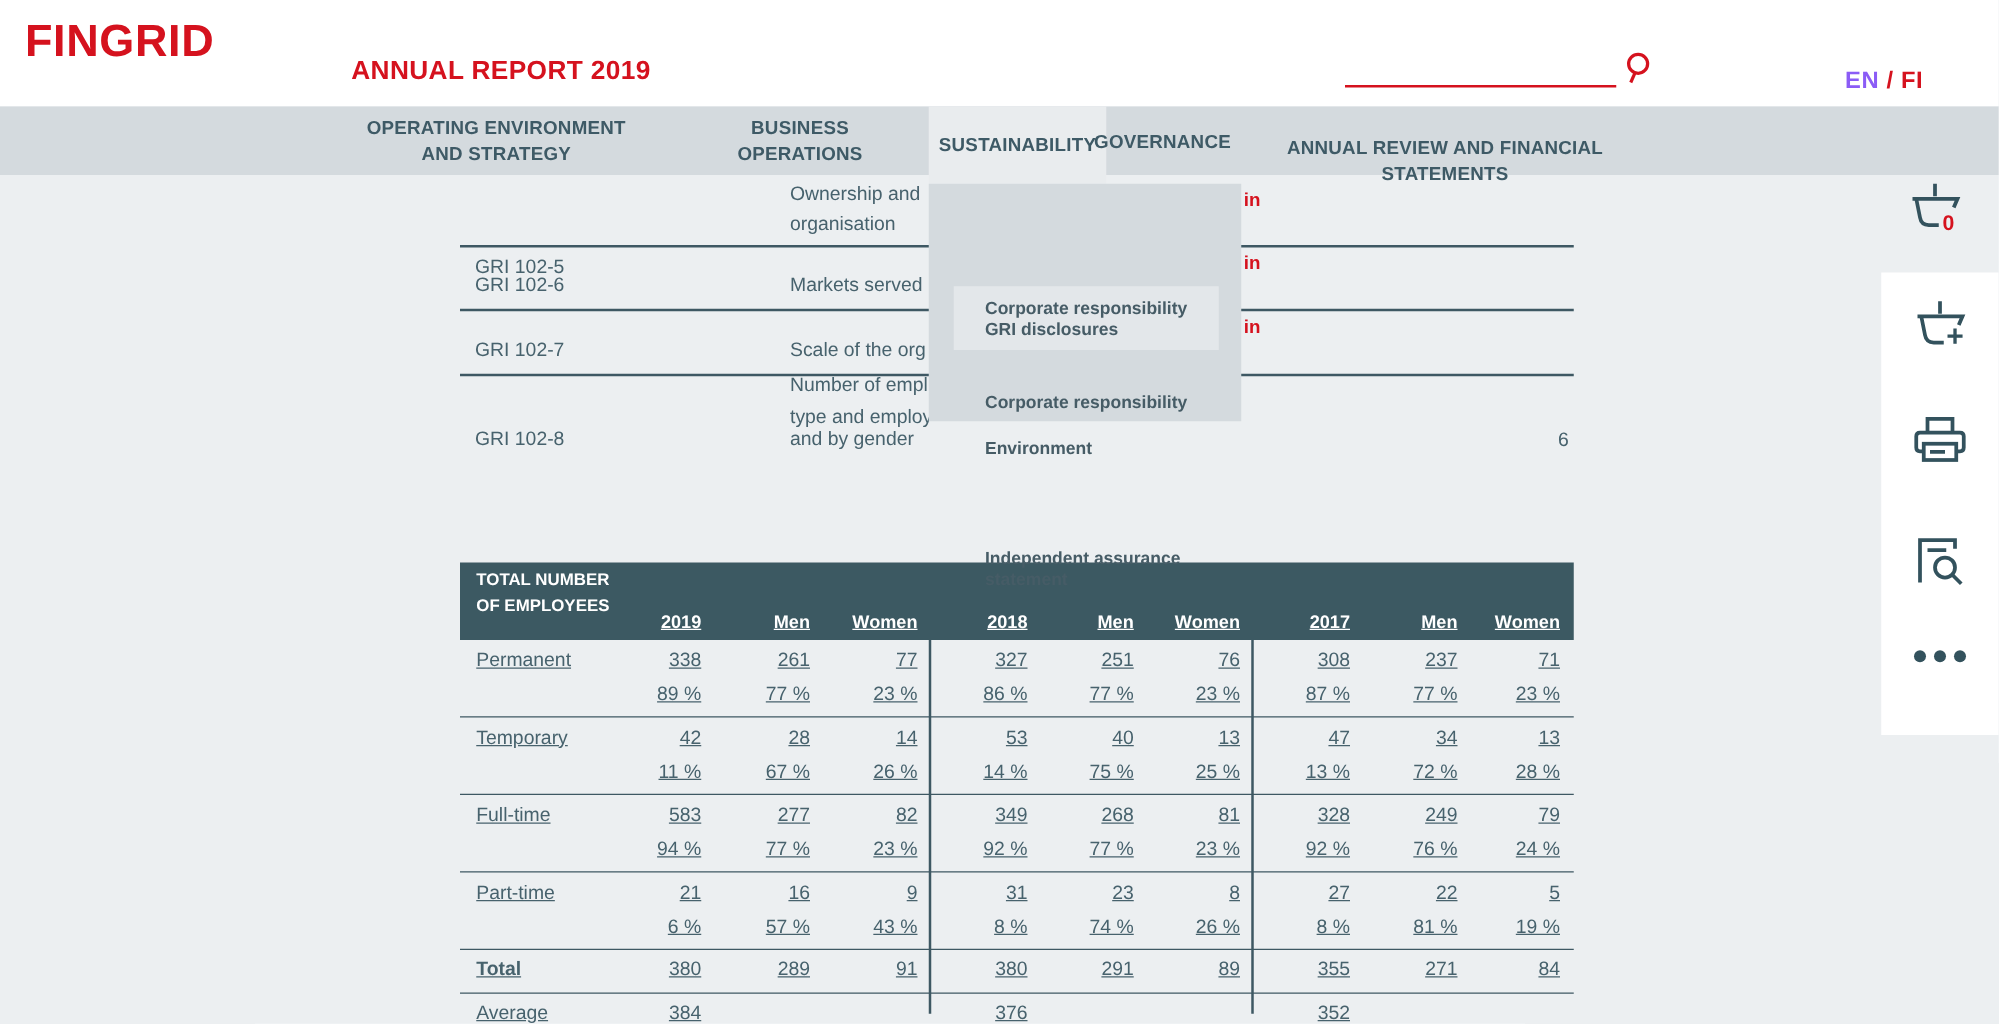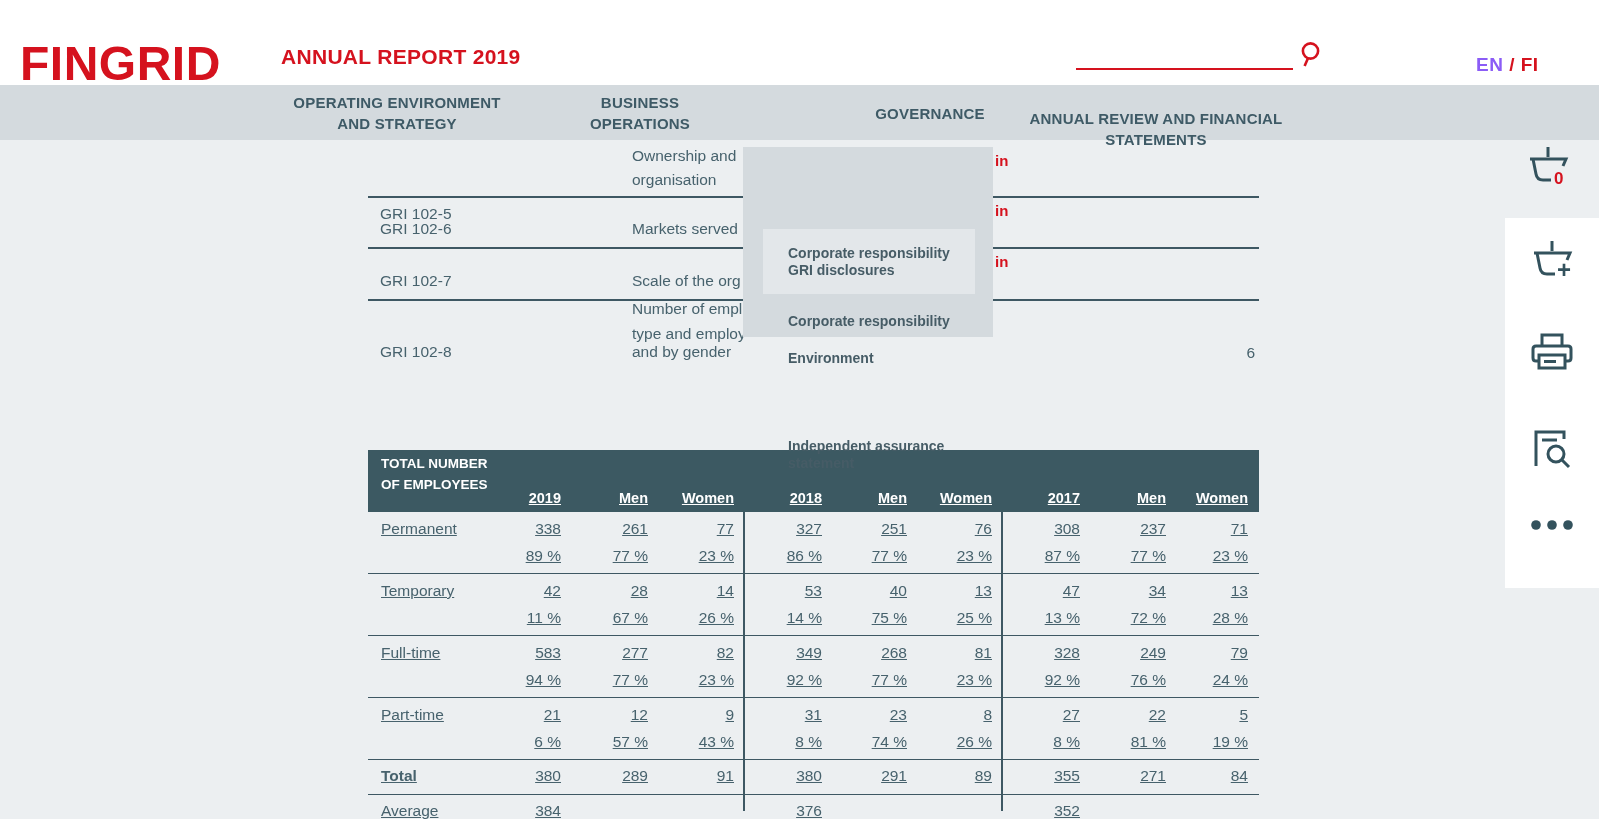--- a/index.html
+++ b/index.html
@@ -1,21 +1,21 @@
 <!DOCTYPE html>
 <html><head>
 <meta charset="utf-8">
 <style>
   html,body{margin:0;padding:0;}
   #page{position:relative;width:1599px;height:819px;background:#eceff1;overflow:hidden;
         font-family:"Liberation Sans","DejaVu Sans",sans-serif;color:#47626d;}
 
   
   .hdr{position:absolute;left:0;top:0;width:100%;height:85px;background:#ffffff;z-index:12;}
-  .logo{position:absolute;left:20px;top:40px;font-size:48px;font-weight:800;letter-spacing:.5px;
+  .logo{position:absolute;left:20px;top:15px;font-size:36px;font-weight:800;letter-spacing:.5px;
         color:#d5121e;line-height:1;cursor:pointer;}
   .title{position:absolute;left:281px;top:45px;font-size:21px;font-weight:700;letter-spacing:.3px;color:#d5121e;}
   .search-input{position:absolute;left:1076px;top:40px;width:213px;height:26px;background:transparent;
         border:none;border-bottom:2px solid #d5121e;outline:none;font-size:15px;color:#3e5a66;}
   .search-icon{position:absolute;left:1299px;top:41px;width:26px;height:28px;cursor:pointer;}
   .lang{position:absolute;left:1476px;top:54px;font-size:19px;font-weight:700;letter-spacing:.5px;}
   .lang .en{color:#8b5cf6;cursor:default;}
   .lang .red{color:#d5121e;}
   .lang .fi{cursor:pointer;}
 
@@ -29,21 +29,21 @@
         align-items:center;justify-content:center;}
   #nav4{left:870px;top:103px;width:120px;}
   #nav5{left:1026px;top:108px;width:260px;}
 
   
   .dropdown{position:absolute;left:743px;top:147px;width:250px;height:190px;background:#d4dade;z-index:20;}
   .dd-item{position:absolute;left:45px;width:180px;color:#465c66;font-weight:700;font-size:14px;
         line-height:16.5px;cursor:pointer;}
   #dd1{top:166px;}
   #dd2{top:203px;}
-  #dd3box{position:absolute;left:20px;top:82px;width:212px;height:65px;background:#e3e7ea;
+  #dd3box{position:absolute;left:20px;top:82px;width:212px;height:51px;background:#e3e7ea;
         display:flex;align-items:center;cursor:pointer;}
   #dd3{position:static;padding-left:25px;width:170px;}
   #dd4{top:291px;}
 
   
   .gri-line{position:absolute;left:368px;width:891px;height:1.5px;background:#3e5863;z-index:1;}
   #gl1{top:196px;} #gl2{top:247px;} #gl3{top:299px;}
   .gri-code{position:absolute;left:380px;height:18px;font-size:15.5px;z-index:1;}
   #gc1{top:173px;margin-top:32px;} #gc2{top:220px;} #gc3{top:272px;} #gc4{top:343px;}
   .gri-desc{position:absolute;left:632px;width:118px;height:19px;font-size:15.5px;
@@ -201,21 +201,21 @@
             <span class="cell num">23 %</span>
             <span class="cell num">92 %</span>
             <span class="cell num">76 %</span>
             <span class="cell num">24 %</span>
           </div>
         </div>
         <div class="trow dual">
           <div class="tgrid tline">
             <span class="cell label">Part-time</span>
             <span class="cell num">21</span>
-            <span class="cell num">12</span>
+            <span class="cell num">16</span>
             <span class="cell num">9</span>
             <span class="cell num">31</span>
             <span class="cell num">23</span>
             <span class="cell num">8</span>
             <span class="cell num">27</span>
             <span class="cell num">22</span>
             <span class="cell num">5</span>
           </div>
           <div class="tgrid tline">
             <span class="cell label"></span>
@@ -259,20 +259,23 @@
           </div>
         </div>
       </div>
   </div>
   <div class="vsep" id="vs1"></div>
   <div class="vsep" id="vs2"></div>
 
   <div class="navbar"></div>
   <div class="navitem" id="nav1">OPERATING ENVIRONMENT AND STRATEGY</div>
   <div class="navitem" id="nav2">BUSINESS OPERATIONS</div>
+  <div class="navitem" id="nav3">
+      <span>SUSTAINABILITY</span>
+    </div>
   <div class="navitem" id="nav4">GOVERNANCE</div>
   <div class="navitem" id="nav5">ANNUAL REVIEW AND FINANCIAL STATEMENTS</div>
 
   <div class="dropdown">
     <div class="dd-item" id="dd1">Corporate responsibility</div>
     <div class="dd-item" id="dd2">Environment</div>
     <div id="dd3box">
       <div class="dd-item" id="dd3">Corporate responsibility GRI disclosures</div>
     </div>
     <div class="dd-item" id="dd4">Independent assurance statement</div>

